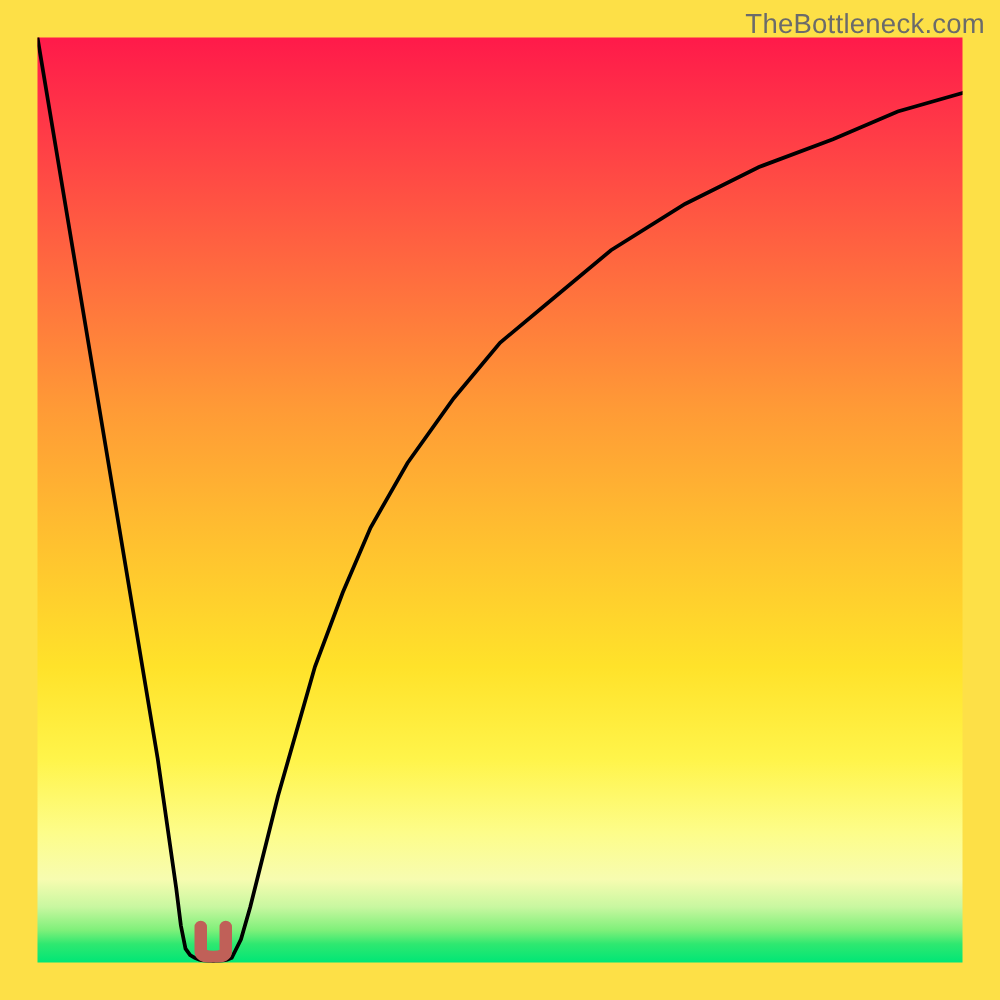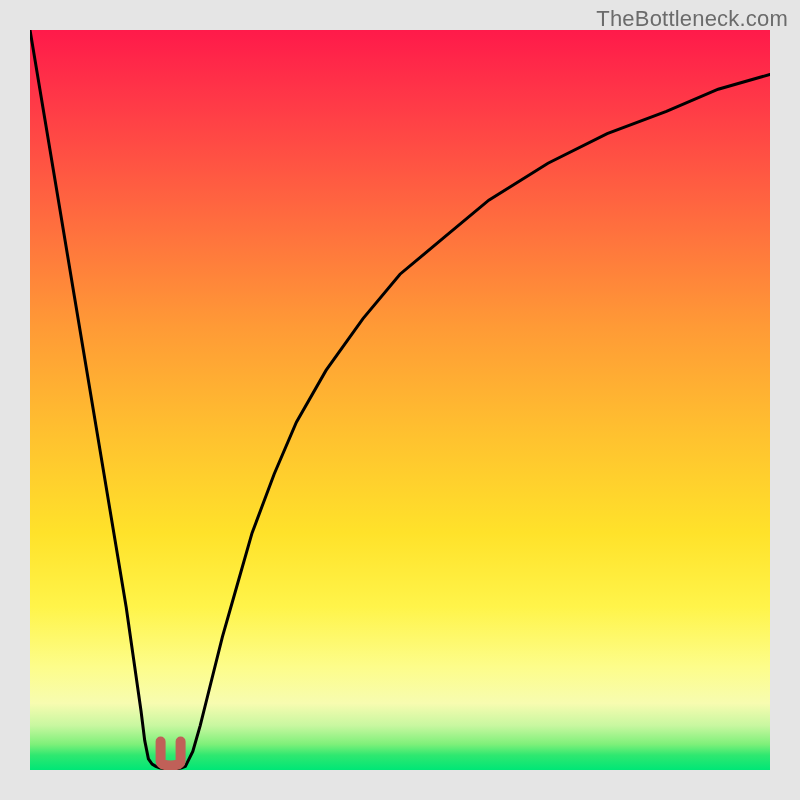--- a/index.html
+++ b/index.html
@@ -10,21 +10,21 @@
     background: #000;
     overflow: hidden;
     font-family: Arial, Helvetica, sans-serif;
   }
   .frame {
     position: absolute;
     top: 0;
     left: 0;
     width: 800px;
     height: 800px;
-    background: #e5e5e5;
+    background: #fde047;
   }
   .plot-area {
     position: absolute;
     left: 30px;
     top: 30px;
     width: 740px;
     height: 740px;
     
     background: linear-gradient(
       to bottom,

